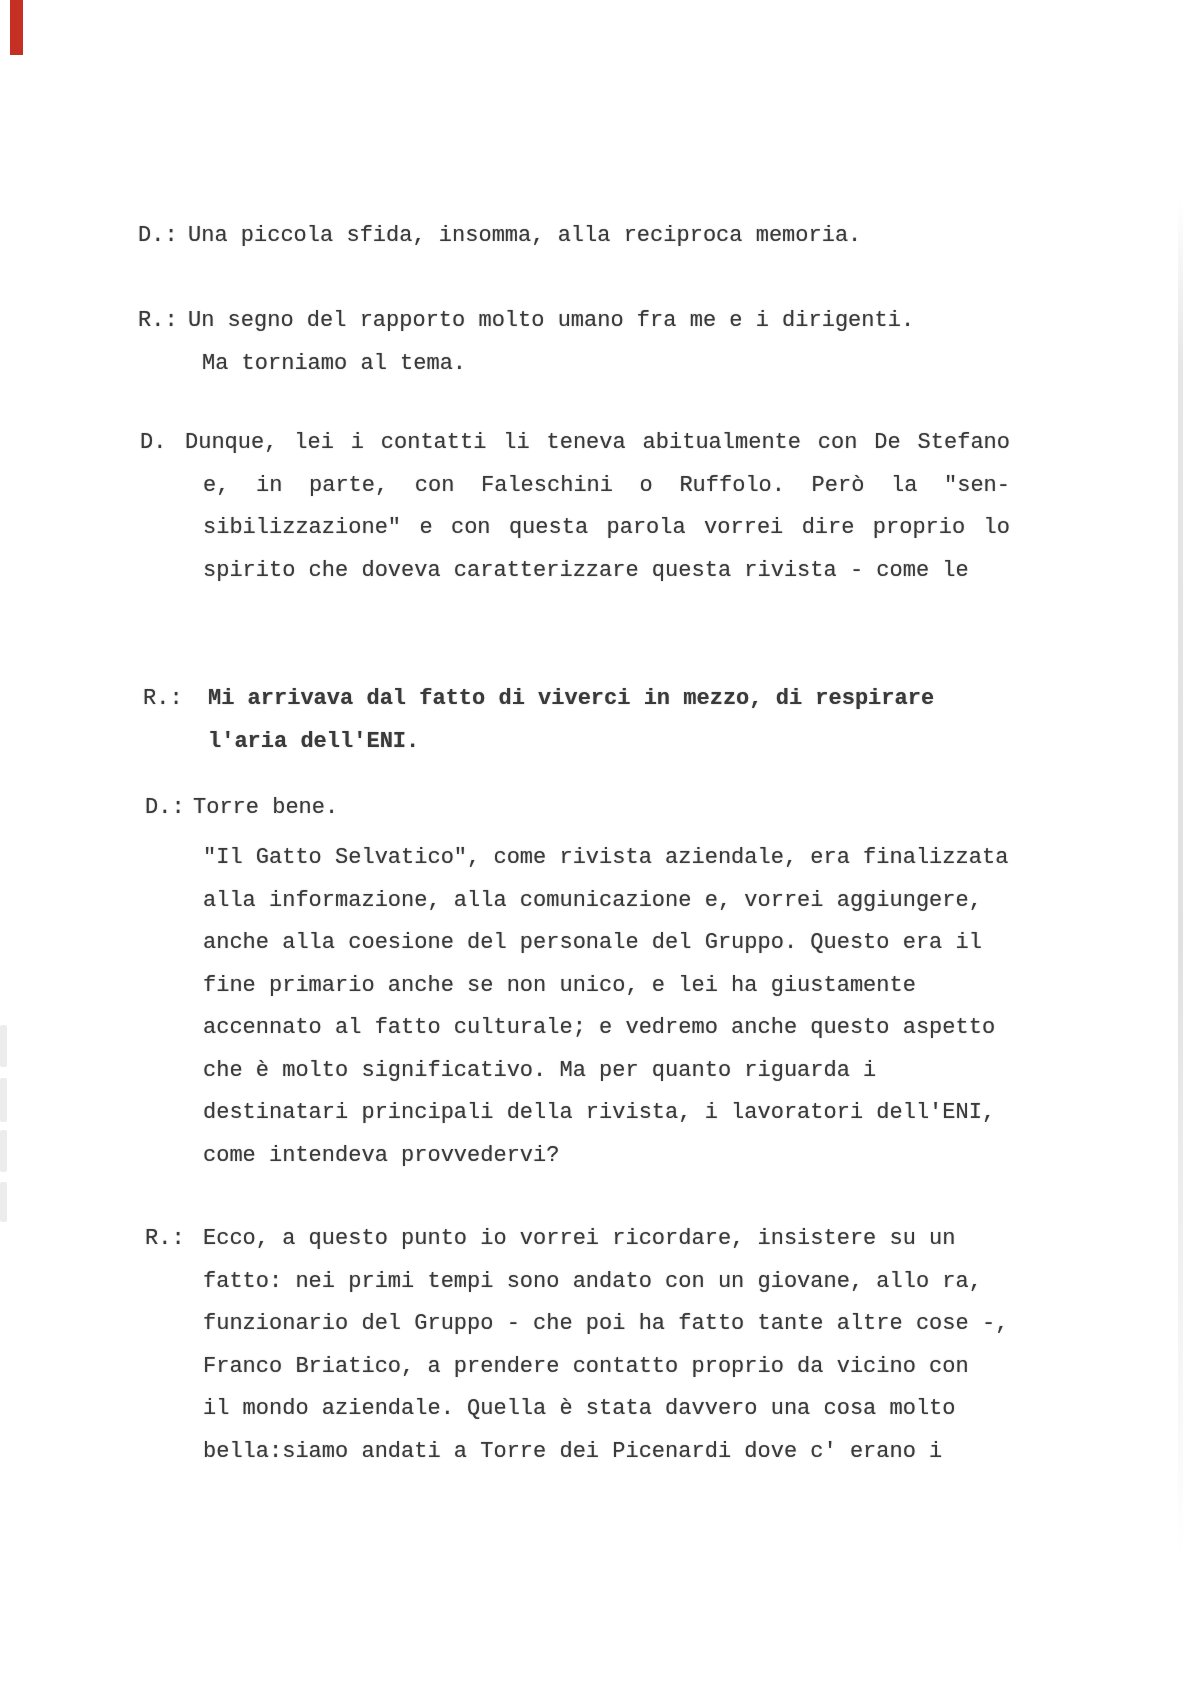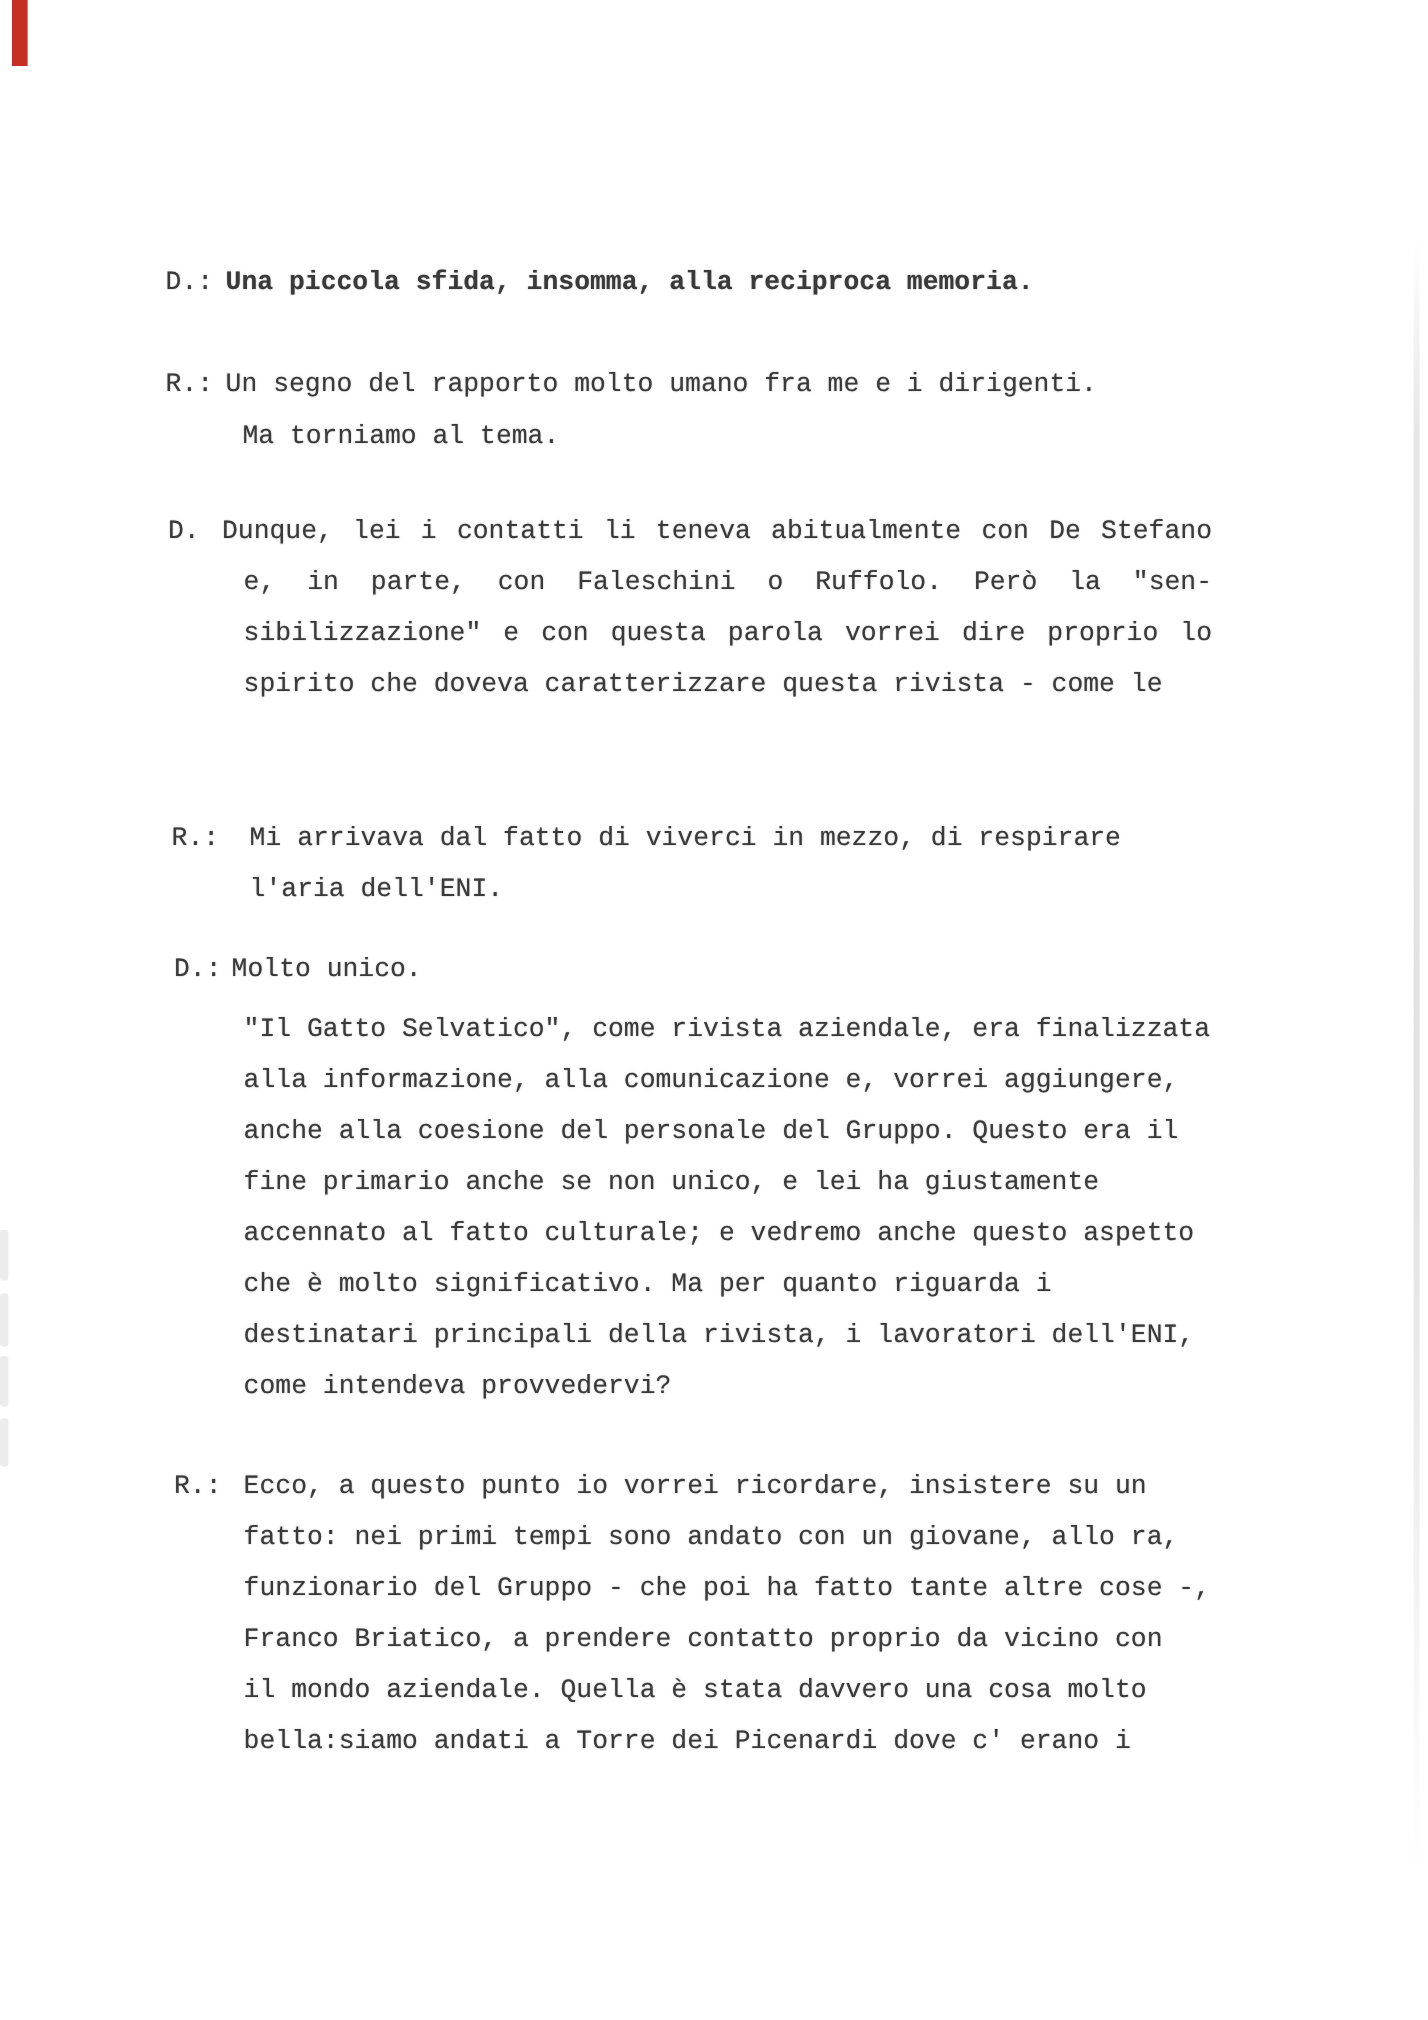--- a/index.html
+++ b/index.html
@@ -18,34 +18,34 @@
     white-space: normal;
     text-shadow: 0 0 1.2px rgba(58,58,58,0.55);
     letter-spacing: 0px;
   }
   .block { position: absolute; }
   .block .label { position: absolute; left: 0; top: 0; }
   .block .lines { }
 
   
   .b1 { top: 215px; left: 138px; }
-  .b1 .lines { padding-left: 50px; font-weight: bold; }
+  .b1 .lines { padding-left: 50px; }
 
   .b2 { top: 300px; left: 138px; }
   .b2 .lines { padding-left: 50px; font-family: Liberation Mono, monospace; }
   .b2 .lines .line:nth-child(2) { margin-left: 14px; }
 
   .b3 { top: 422px; left: 140px; }
   .b3 .lines { padding-left: 63px; width: 807px; }
   .b3 .lines .line { text-align: justify; text-align-last: justify; font-family: Liberation Mono, monospace; }
   .b3 .lines .line:first-child { margin-left: -18px; width: 825px; }
   .b3 .lines .line:last-child { text-align: left; text-align-last: left; }
 
   .b4 { top: 678px; left: 143px; }
-  .b4 .lines { padding-left: 65px; }
+  .b4 .lines { padding-left: 65px; font-weight: bold; }
 
   .b5 { top: 787px; left: 145px; }
   .b5 .lines { padding-left: 58px; }
   .b5 .lines .line:first-child { margin-left: -10px; margin-bottom: 7.5px; }
 
   .b6 { top: 1218px; left: 145px; }
   .b6 .lines { padding-left: 58px; }
 
   
   .red-mark {
@@ -116,21 +116,21 @@
     <span class="label">R.:</span>
     <div class="lines">
         <div class="line">Mi arrivava dal fatto di viverci in mezzo, di respirare</div>
         <div class="line">l'aria dell'ENI.</div>
       </div>
   </section>
 
   <section class="block b5">
     <span class="label">D.:</span>
     <div class="lines">
-        <div class="line">Molto unico.</div>
+        <div class="line">Torre bene.</div>
         <div class="line">"Il Gatto Selvatico", come rivista aziendale, era finalizzata</div>
         <div class="line">alla informazione, alla comunicazione e, vorrei aggiungere,</div>
         <div class="line">anche alla coesione del personale del Gruppo. Questo era il</div>
         <div class="line">fine primario anche se non unico, e lei ha giustamente</div>
         <div class="line">accennato al fatto culturale; e vedremo anche questo aspetto</div>
         <div class="line">che è molto significativo. Ma per quanto riguarda i</div>
         <div class="line">destinatari principali della rivista, i lavoratori dell'ENI,</div>
         <div class="line">come intendeva provvedervi?</div>
       </div>
   </section>

